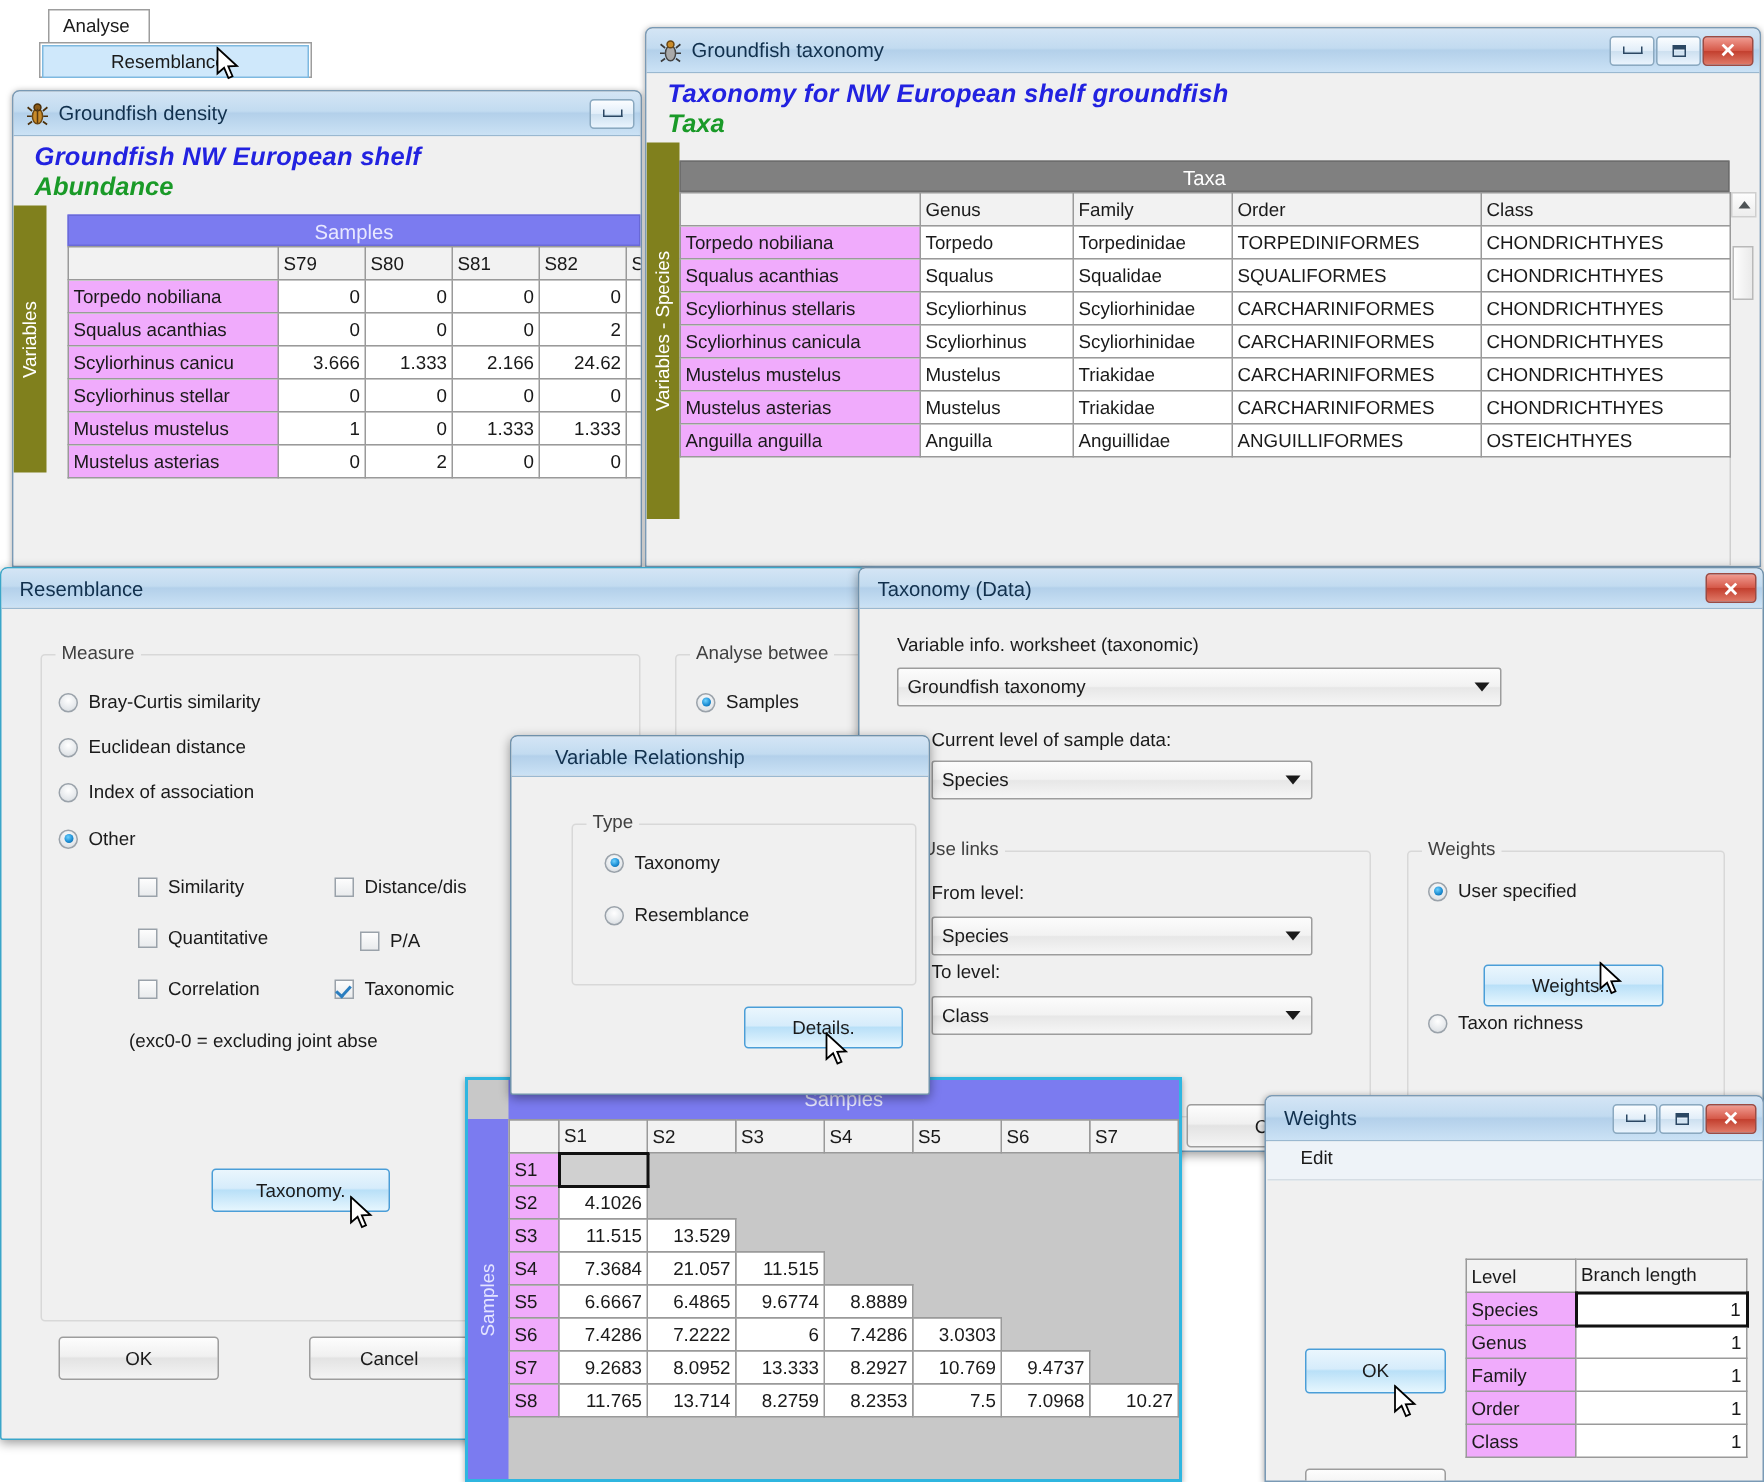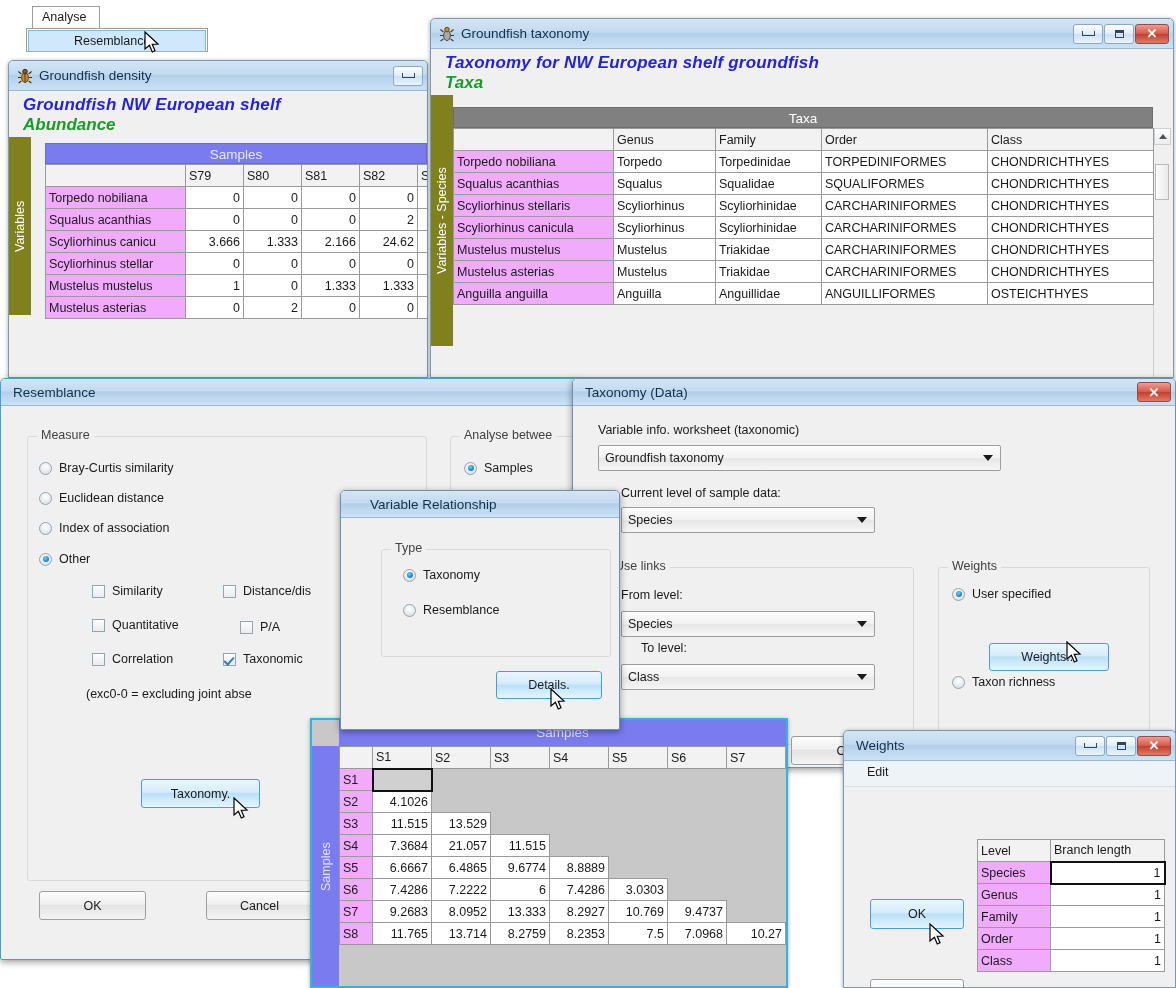--- a/index.html
+++ b/index.html
@@ -521,21 +521,21 @@
   </div>
 
   <div class="group" style="left:28px;top:188px;width:313px;height:178px;">
     <div class="glabel">Use links</div>
   </div>
   <div class="lbl" style="left:48px;top:209px;">From level:</div>
   <div class="combo" style="left:48px;top:232px;width:254px;height:26px;">
     <span>Species</span>
     <span class="arrow"></span>
   </div>
-  <div class="lbl" style="left:48px;top:262px;margin-left:20px;">To level:</div>
+  <div class="lbl" style="left:48px;top:262px;">To level:</div>
   <div class="combo" style="left:48px;top:285px;width:254px;height:26px;">
     <span>Class</span>
     <span class="arrow"></span>
   </div>
 
   <div class="group" style="left:365px;top:188px;width:212px;height:178px;">
     <div class="glabel">Weights</div>
   </div>
   <div class="radio" style="left:379px;top:208px;">
     <span class="rdot on"></span>

